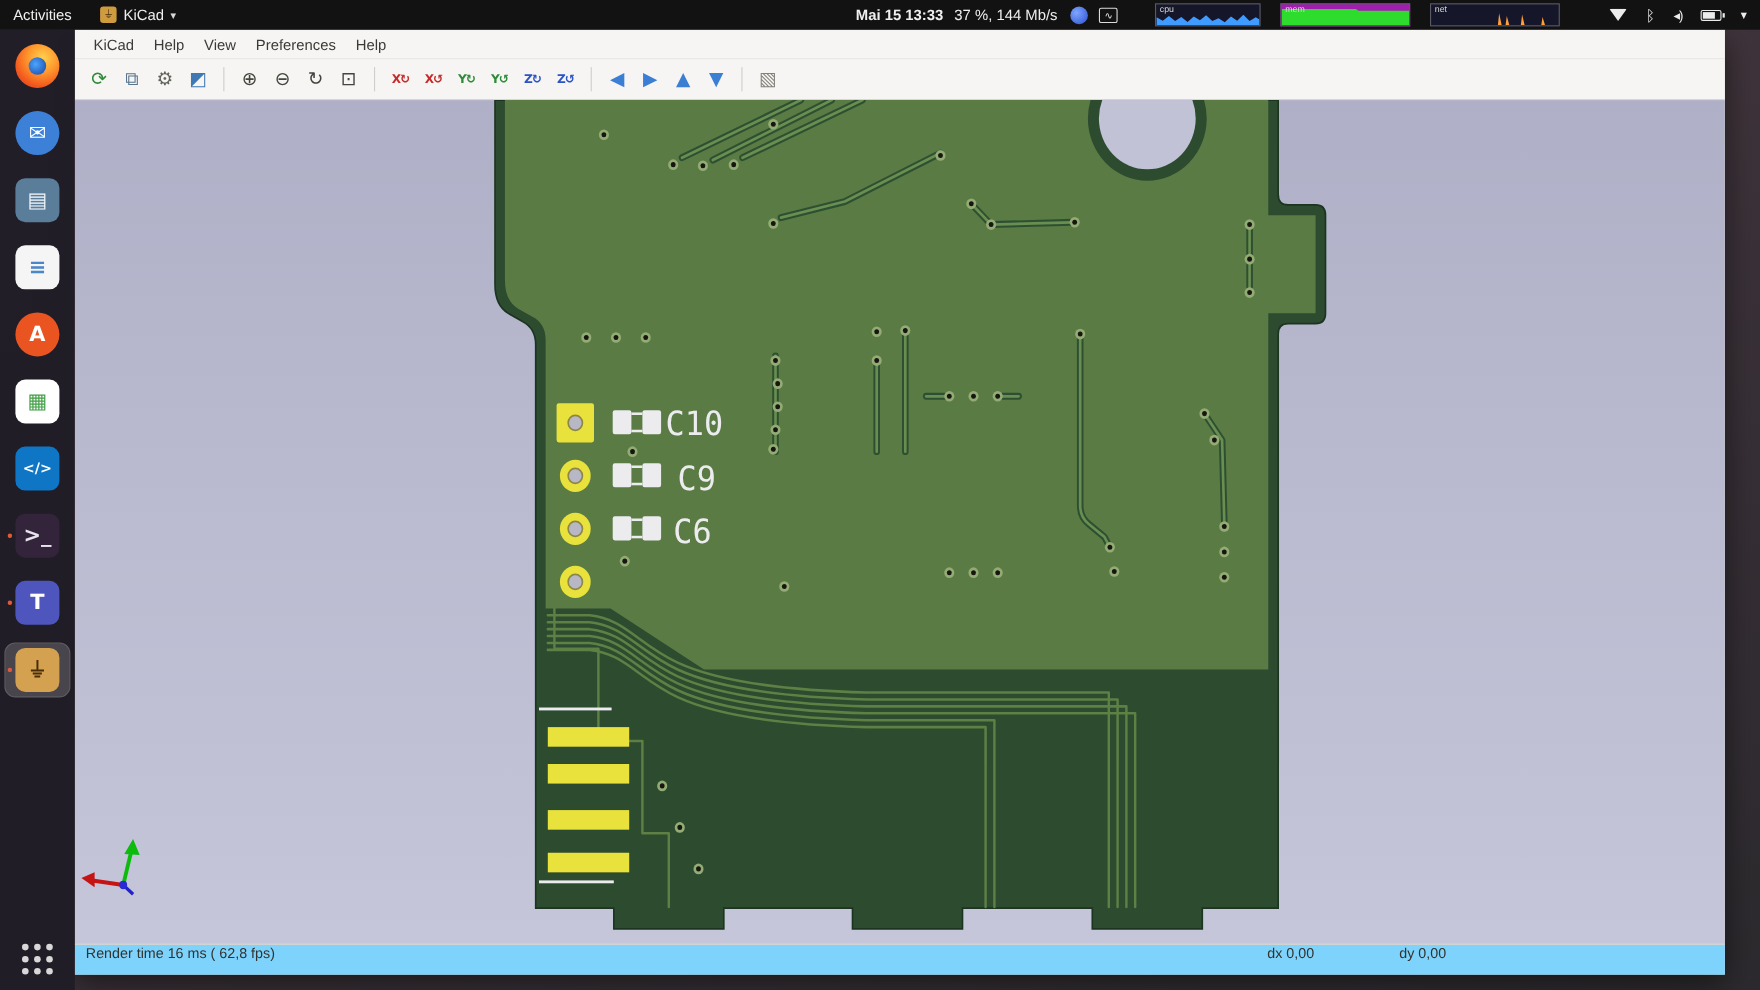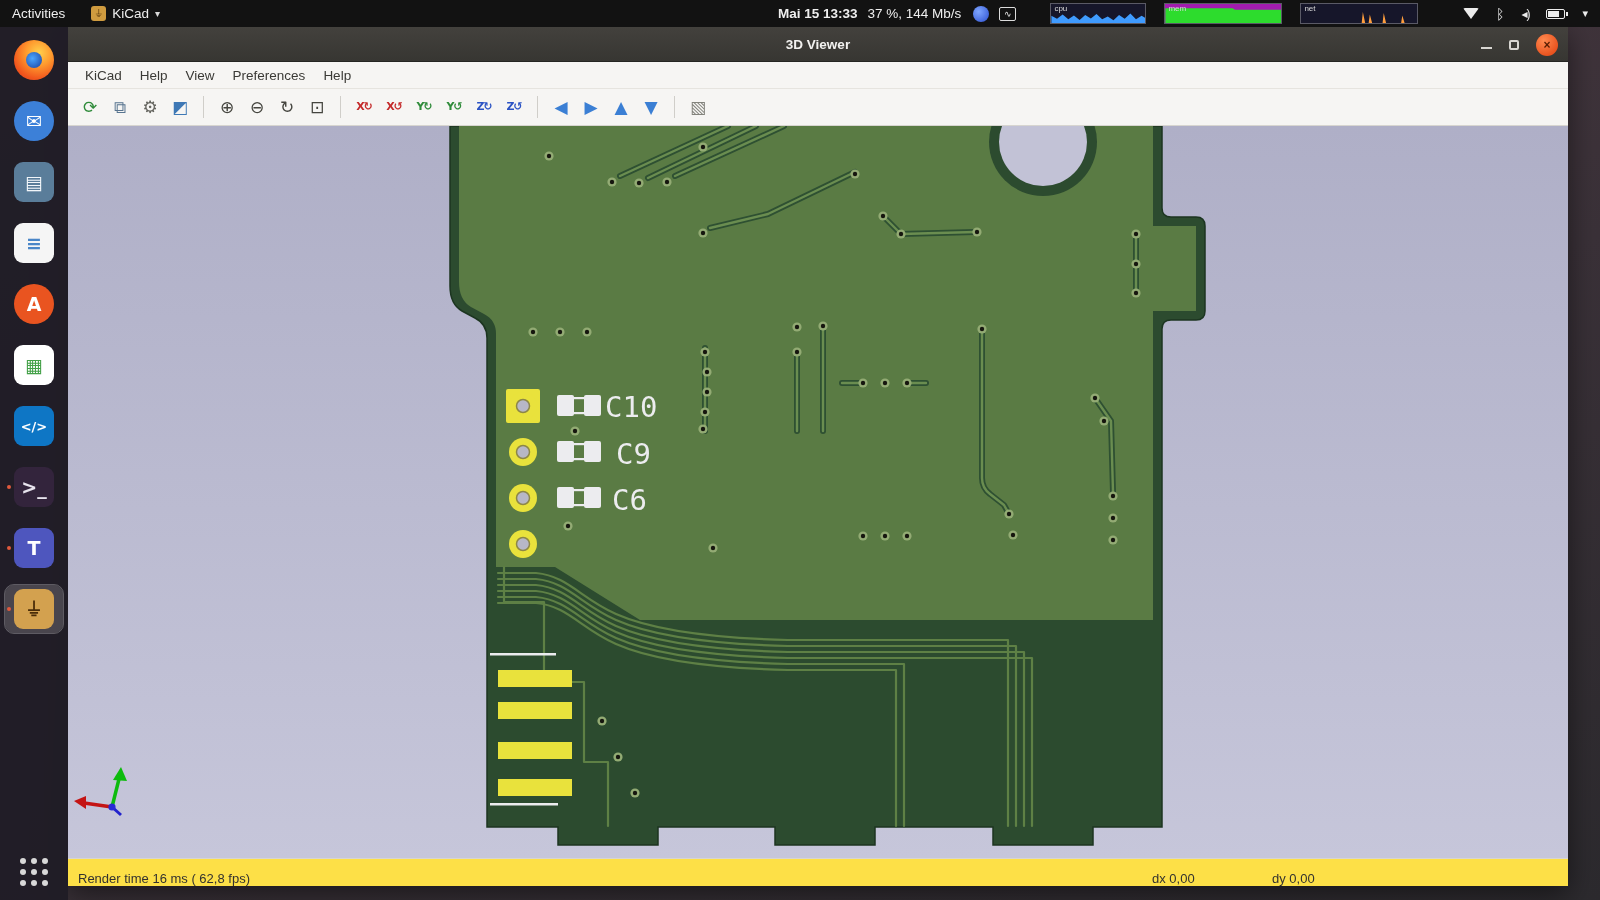--- a/index.html
+++ b/index.html
@@ -80,21 +80,21 @@
   .toolbar{display:flex;align-items:center;background:#f6f5f3;height:37px;flex:0 0 37px;padding-left:8px;gap:2px;
     border-bottom:1px solid #d7d5d0}
   .tb-btn{width:28px;height:28px;border:none;background:transparent;font-size:17px;line-height:28px;
     text-align:center;font-family:"DejaVu Sans",sans-serif;padding:0;cursor:default}
   .tb-btn.small{font-size:11px;font-weight:bold;letter-spacing:-1px}
   .tb-sep{width:1px;height:22px;background:#d0cec9;margin:0 7px}
 
   .viewport{position:relative;flex:1 1 auto;background:linear-gradient(#afafc7,#c6c6da);overflow:hidden}
   .viewport svg{position:absolute;left:0;top:0;width:100%;height:100%}
 
-  .statusbar{position:relative;display:flex;align-items:flex-end;background:#fde047;border-top:1px solid #d7d5d0;
+  .statusbar{position:relative;display:flex;align-items:flex-start;background:#7dd3fc;border-top:1px solid #d7d5d0;
     height:28px;flex:0 0 28px;font-size:13px;color:#33322f}
   .st-render{margin-left:10px}
   .st-dx{position:absolute;left:1084px}
   .st-dy{position:absolute;left:1204px}
 </style>
 </head>
 <body>
 
 <div class="topbar">
   <span class="activities">Activities</span>
@@ -194,32 +194,20 @@
         <i></i>
         <i></i>
         <i></i>
         <i></i>
         <i></i>
       </span>
   </div>
 </div>
 
 <div class="window">
-  <div class="titlebar">
-    <span>3D Viewer</span>
-    <span class="controls">
-      <span class="wc min">
-          <span class="bar"></span>
-        </span>
-      <span class="wc max">
-          <span class="box"></span>
-        </span>
-      <span class="wc close">×</span>
-    </span>
-  </div>
 
   <div class="menubar" id="menubar">
       <div class="menu-item">KiCad</div>
       <div class="menu-item">Help</div>
       <div class="menu-item">View</div>
       <div class="menu-item">Preferences</div>
       <div class="menu-item">Help</div>
     </div>
   <div class="toolbar" id="toolbar">
       <button class="tb-btn" style="color: rgb(47, 139, 58);">⟳</button>

